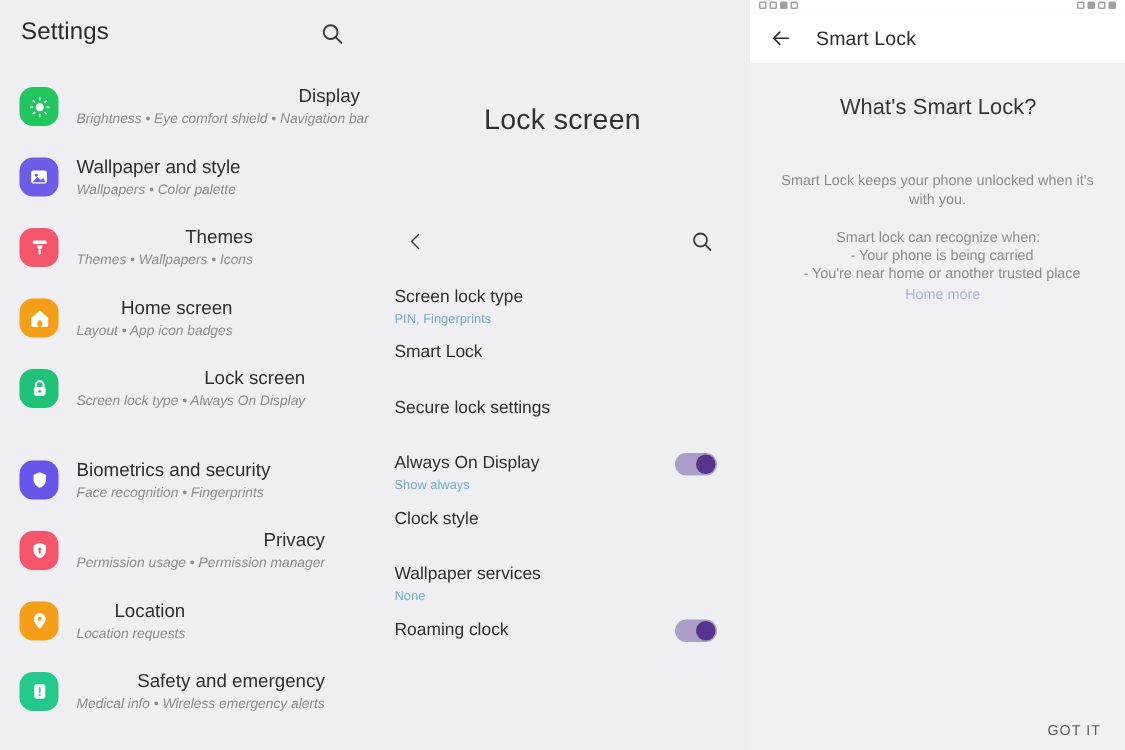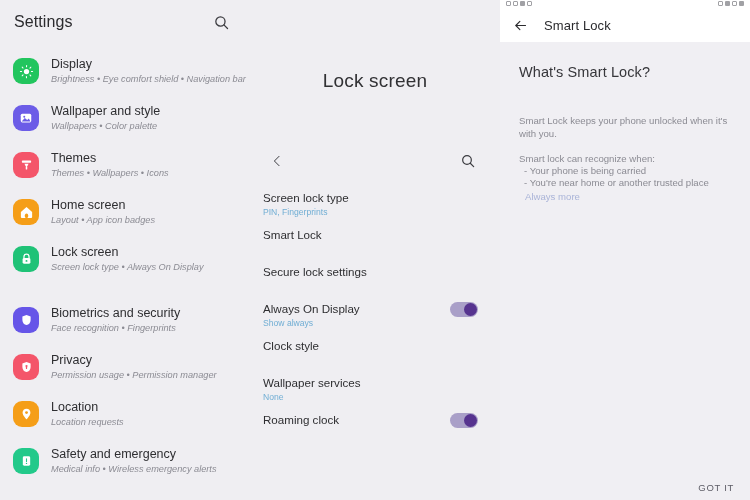--- a/index.html
+++ b/index.html
@@ -57,20 +57,21 @@
     margin-top: 1px;
     display: flex; align-items: center; justify-content: center;
     color: #fff;
   }
   .sb-texts { padding-top: 0px; min-width: 0; }
   .sb-label {
     font-size: 12.5px;
     color: #2e2e31;
     line-height: 15px;
     white-space: nowrap;
+    text-align: right;
   }
   .sb-sub {
     font-size: 9.2px;
     color: #8b8b93;
     line-height: 13px;
     margin-top: 1px;
     white-space: nowrap;
     font-style: italic;
   }
 
@@ -186,20 +187,21 @@
     gap: 16px;
   }
   .back-arrow { width: 16px; height: 16px; cursor: pointer; display:flex; align-items:center; justify-content:center;}
   .right-title {
     font-size: 13px;
     color: #2b2b2e;
     letter-spacing: .1px;
   }
   .right-body {
     padding: 22px 18px 0 19px;
+    text-align: center;
   }
   .dlg-h1 {
     font-size: 14.5px;
     color: #36363a;
     margin-bottom: 14px;
     letter-spacing: .1px;
   }
   .dlg-p {
     font-size: 9.6px;
     color: #8b8b93;
@@ -467,19 +469,19 @@
     </div>
 
     <div class="right-body">
       <div class="dlg-h1">What's Smart Lock?</div>
       <div class="dlg-p">Smart Lock keeps your phone unlocked when it's with you.</div>
       <div class="dlg-list-head">Smart lock can recognize when:</div>
       <div id="dlg-bullets">
           <div class="dlg-li">- Your phone is being carried</div>
           <div class="dlg-li">- You're near home or another trusted place</div>
         </div>
-      <div class="learn-more">Always more</div>
+      <div class="learn-more">Home more</div>
     </div>
 
     <div class="got-it">GOT IT</div>
   </div>
 
 </div>
 
 </body></html>

